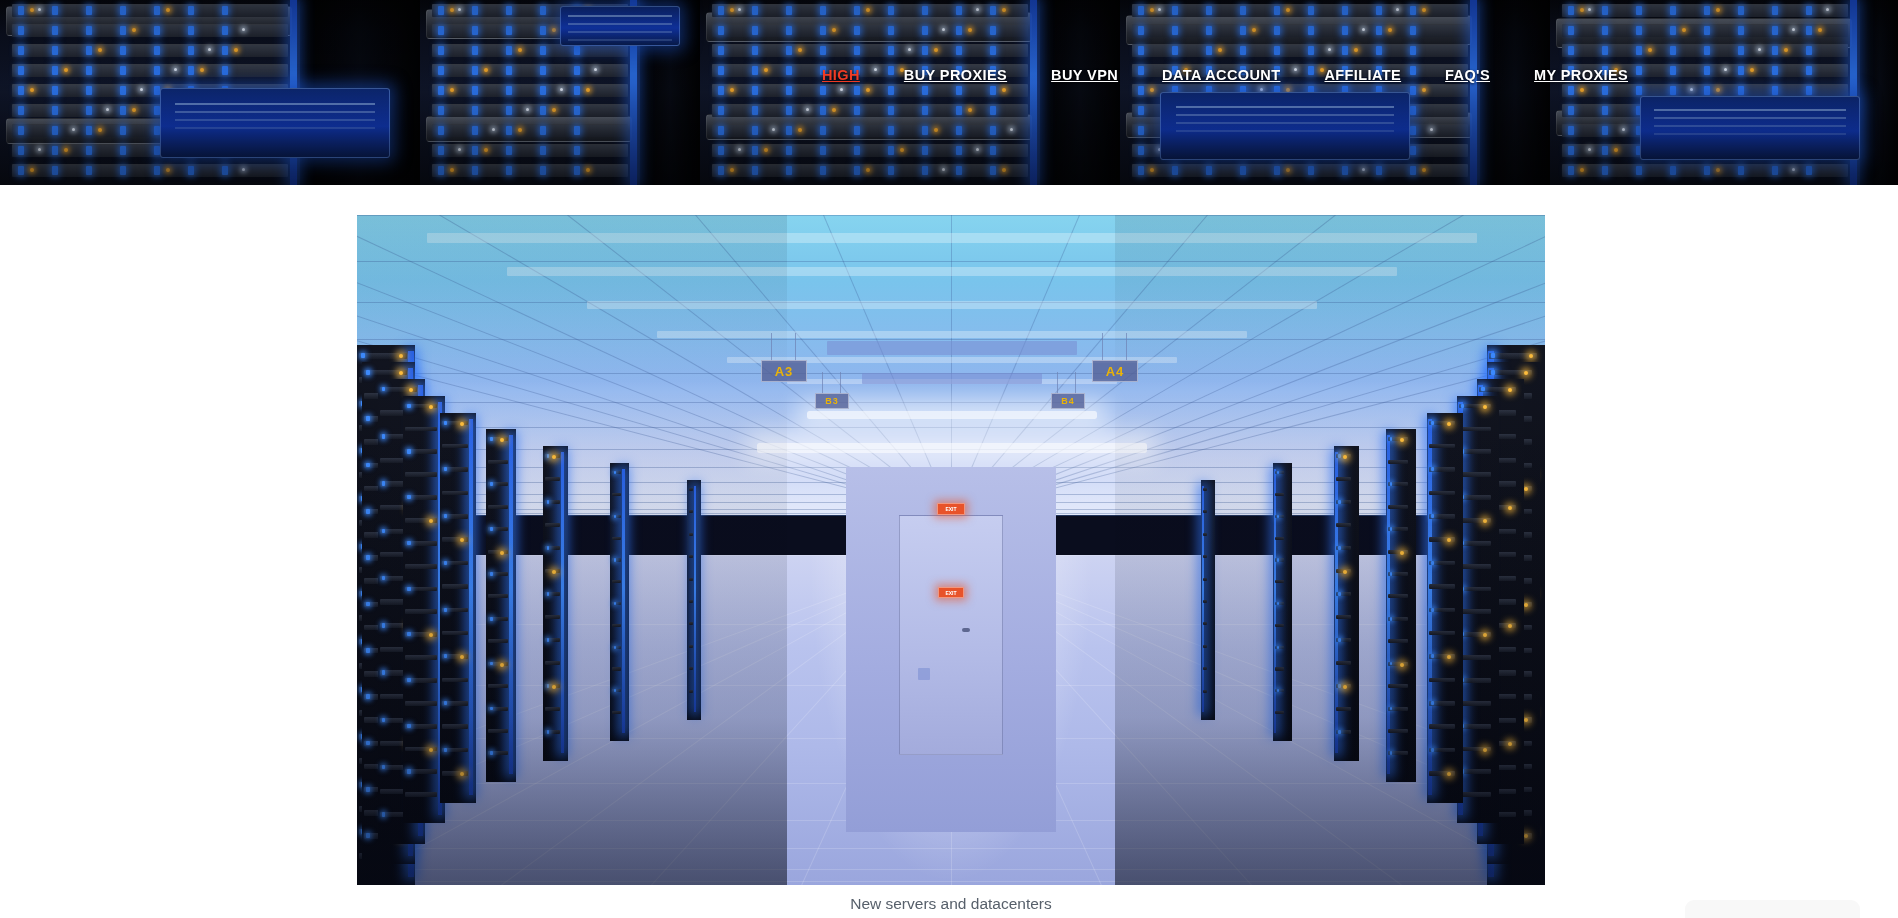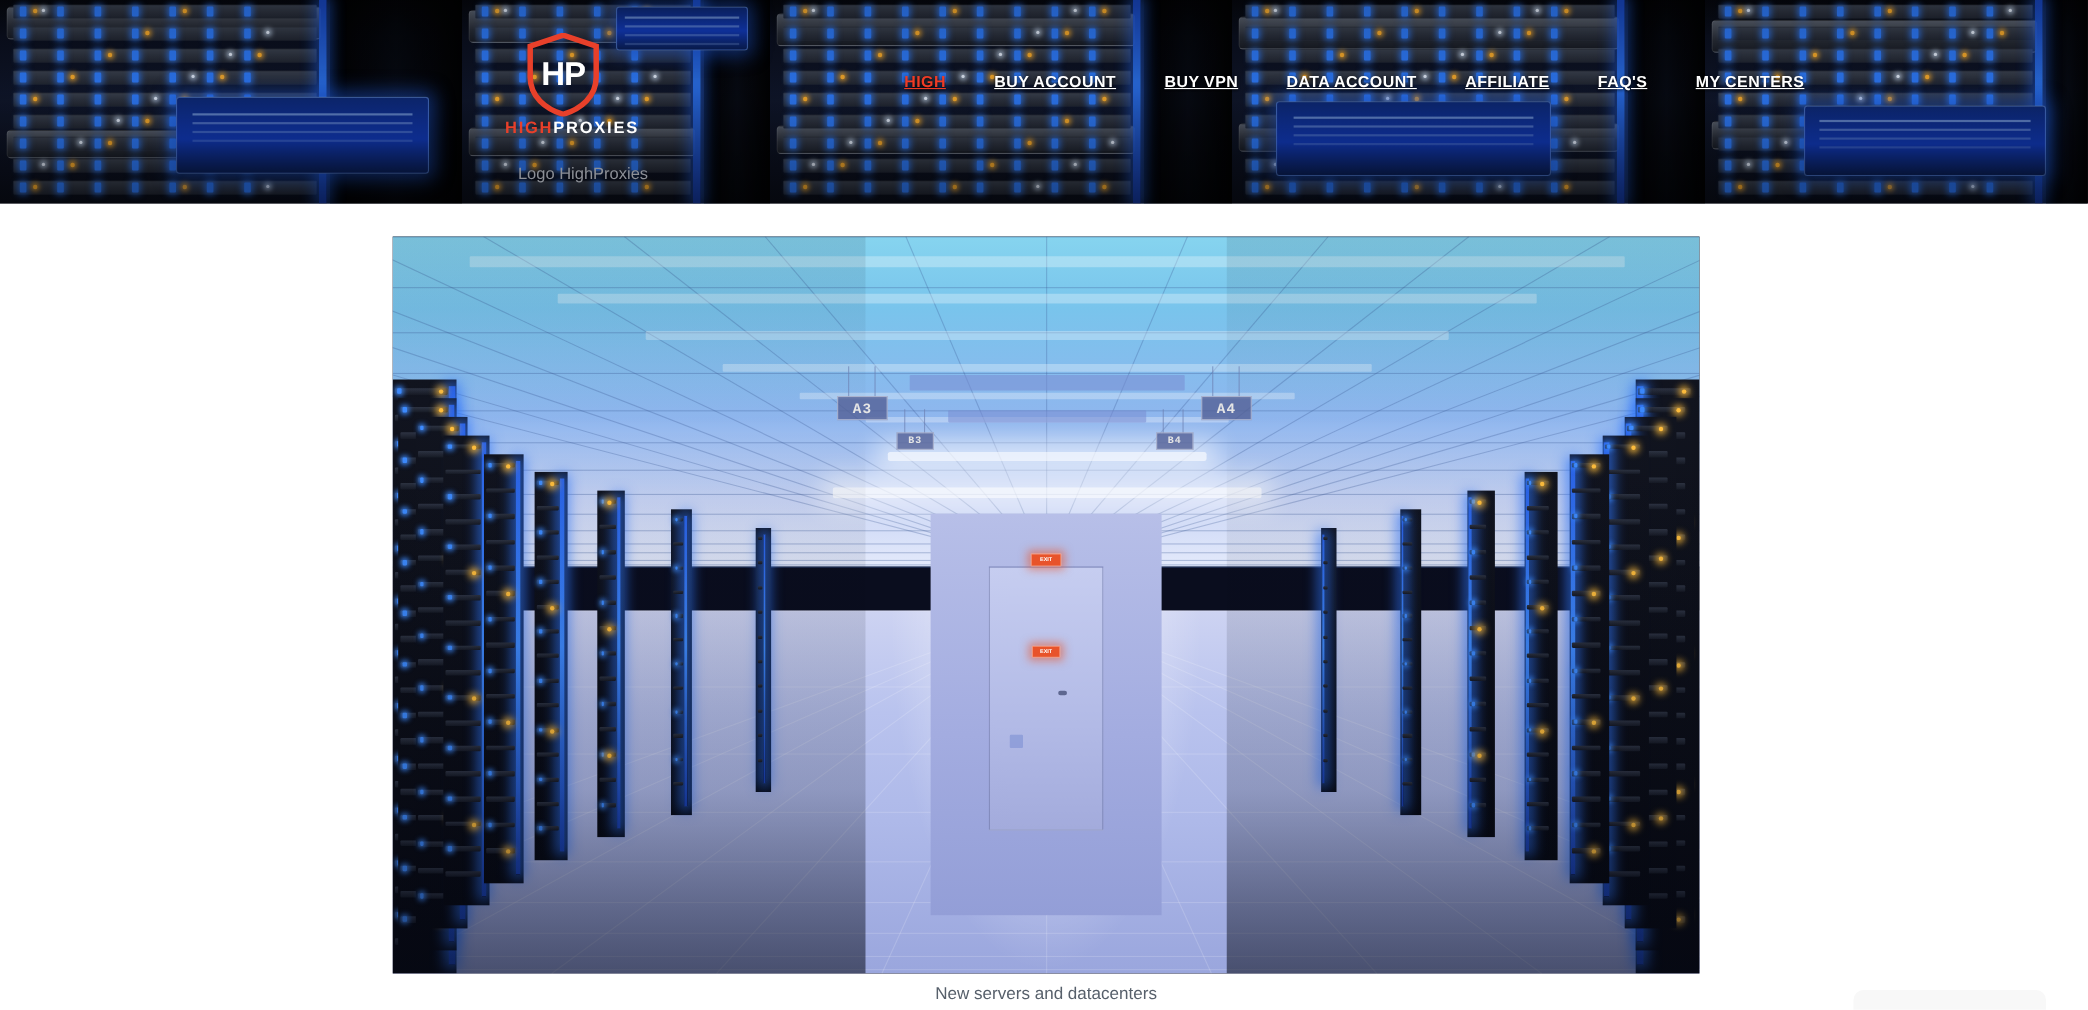--- a/index.html
+++ b/index.html
@@ -185,23 +185,23 @@
     position:absolute; border-radius:1px;
     background:#e8532a; border:1px solid rgba(255,255,255,.4);
     box-shadow:0 0 8px 3px rgba(232,83,42,.55);
     color:#fff; font-size:5px; font-weight:bold;
     display:flex; align-items:center; justify-content:center;
     font-family:"Liberation Sans", sans-serif;
   }
   .aisle-sign{
     position:absolute;
     background:rgba(84,96,150,.8); border:1px solid rgba(255,255,255,.45);
-    color:#e5e5e5; font-weight:bold;
+    color:#eab308; font-weight:bold;
     display:flex; align-items:center; justify-content:center; letter-spacing:1px;
-    font-family:Liberation Mono, monospace;
+    font-family:Liberation Sans, sans-serif;
   }
   .sign-rod{ position:absolute; width:1px; background:rgba(110,130,180,.7); }
   .blue-plate{
     position:absolute; background:rgba(120,140,210,.55); border-radius:1px;
   }
 
   .hero-caption{
     position:absolute; left:357px; top:895px; width:1188px;
     text-align:center; font-size:15.5px; color:#57606b;
     font-family:"Liberation Sans", sans-serif;
@@ -766,39 +766,29 @@
         <div class="led-blue" style="left:1806px; top:166px;"></div>
         <div class="blue-strip" style="left:1850px;"></div>
         <div class="monitor" style="left:160px; top:88px; width:230px; height:70px;"></div>
         <div class="monitor" style="left:1160px; top:92px; width:250px; height:68px;"></div>
         <div class="monitor" style="left:1640px; top:96px; width:220px; height:64px;"></div>
         <div class="monitor" style="left:560px; top:6px; width:120px; height:40px;"></div>
       </div>
     <div class="header-veil"></div>
   </div>
 
-  <a class="logo-wrap" href="#">
-    <svg class="logo-shield" viewBox="0 0 68 76">
-      <path d="M34 2 L64 12 V40 C64 58 50 69 34 74 C18 69 4 58 4 40 V12 Z" fill="none" stroke="#e8402a" stroke-width="5"></path>
-    </svg>
-    <div class="logo-hp">HP</div>
-    <div class="logo-word">
-      <span class="high">HIGH</span><span class="proxies">PROXIES</span>
-    </div>
-    <div class="logo-alt">Logo HighProxies</div>
-  </a>
 
   <nav class="main-nav">
     <a class="nav-item active" href="#">HIGH</a>
-    <a class="nav-item" href="#">BUY ACCOUNT</a>
+    <a class="nav-item" href="#">BUY PROXIES</a>
     <a class="nav-item" href="#">BUY VPN</a>
     <a class="nav-item" href="#">DATA ACCOUNT</a>
     <a class="nav-item" href="#">AFFILIATE</a>
     <a class="nav-item" href="#">FAQ'S</a>
-    <a class="nav-item" href="#">MY CENTERS</a>
+    <a class="nav-item" href="#">MY PROXIES</a>
   </nav>
 </header>
 
 <figure class="hero-figure">
   <div class="hero-img">
     <div class="ceiling">
       <div id="ceilgen">
           <div class="ceil-line" style="left:0; top:0.0px; width:100%;"></div>
           <div class="ceil-line" style="left:0; top:45.8px; width:100%;"></div>
           <div class="ceil-line" style="left:0; top:87.2px; width:100%;"></div>

